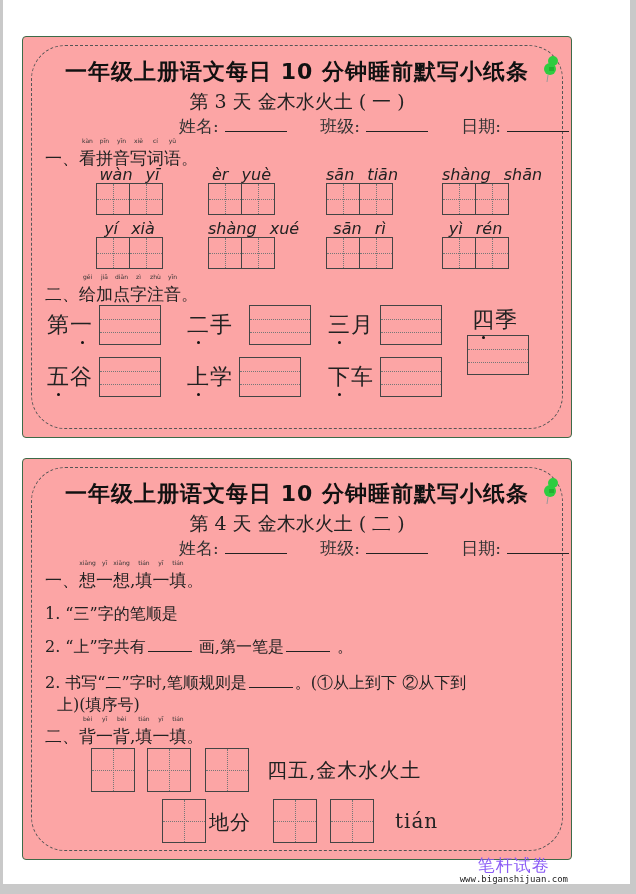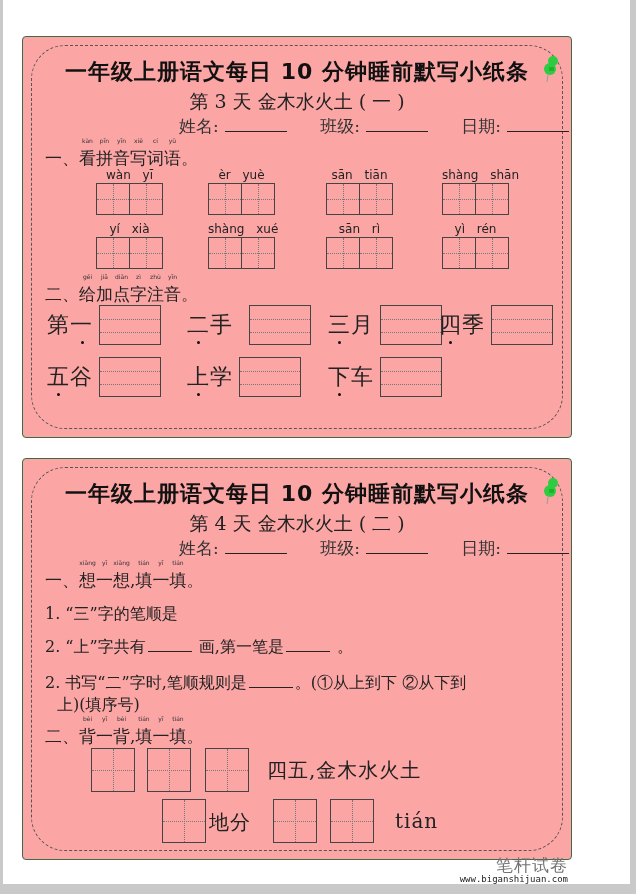--- a/index.html
+++ b/index.html
@@ -42,21 +42,21 @@
   }
   .info-row .field { display: inline-block; margin: 0 14px; }
   .info-row .blank { display: inline-block; width: 62px; border-bottom: 1.5px solid #222; margin-left: 6px; vertical-align: baseline; height: 14px; }
 
   .section-head { position: absolute; left: 22px; font-size: 17px; color: #222; }
   .section-head .word { display: inline-block; position: relative; }
   .py-tiny { position: absolute; top: -10px; left: 0; width: 100%; text-align: center; font-family: "DejaVu Sans", sans-serif; font-size: 6px; color: #333; }
 
   
   .py-item { position: absolute; text-align: center; }
-  .py-label { font-family: "DejaVu Sans", sans-serif; font-size: 12px; color: #222; height: 16px; line-height: 16px; white-space: nowrap; word-spacing: 8px; }
+  .py-label { font-family: "DejaVu Sans", sans-serif; font-size: 16px; color: #222; height: 16px; line-height: 16px; white-space: nowrap; word-spacing: 8px; font-style: italic; }
   .tian-row { display: flex; }
   .tian { width: 34px; height: 32px; border: 1px solid #444; position: relative; box-sizing: border-box; margin-left: -1px; }
   .tian:first-child { margin-left: 0; }
   .tian::before { content: ""; position: absolute; left: 50%; top: 0; bottom: 0; border-left: 1px dotted #777; }
   .tian::after { content: ""; position: absolute; top: 50%; left: 0; right: 0; border-top: 1px dotted #777; }
 
   
   .zy-item { position: absolute; display: flex; align-items: center; }
   .zy-word { font-size: 22px; color: #222; position: relative; letter-spacing: 1px; }
   .zy-word .dot { position: absolute; bottom: -4px; width: 3px; height: 3px; background: #111; border-radius: 50%; }
@@ -67,21 +67,21 @@
   
   .q { position: absolute; left: 22px; font-size: 16px; color: #222; white-space: nowrap; }
   .q .uline { display: inline-block; width: 44px; border-bottom: 1.5px solid #222; height: 12px; margin: 0 2px; }
 
   .tz { position: absolute; width: 44px; height: 44px; border: 1px solid #444; box-sizing: border-box; }
   .tz::before { content: ""; position: absolute; left: 50%; top: 0; bottom: 0; border-left: 1px dotted #777; }
   .tz::after { content: ""; position: absolute; top: 50%; left: 0; right: 0; border-top: 1px dotted #777; }
   .verse { position: absolute; font-size: 20px; color: #222; letter-spacing: 1px; white-space: nowrap; }
 
   .watermark { position: absolute; right: 68px; top: 856px; text-align: center; }
-  .wm-title { font-family: "DejaVu Sans", sans-serif; font-size: 17px; color: #737373; letter-spacing: 1px; line-height: 18px; text-align: right; }
+  .wm-title { font-family: "DejaVu Sans", sans-serif; font-size: 17px; color: #8b5cf6; letter-spacing: 1px; line-height: 18px; }
   .wm-url { font-family: "DejaVu Sans Mono", monospace; font-size: 9px; color: #222; line-height: 10px; }
 </style>
 </head>
 <body>
 
 <div class="frame-left"></div>
 <div class="frame-right"></div>
 <div class="frame-bottom"></div>
 
 <div class="card" id="card1">
@@ -171,21 +171,21 @@
     <div class="zy-box"></div>
   </div>
   <div class="zy-item" style="left:164px; top:268px;gap:10px;">
     <span class="zy-word"><span>二手</span><span class="dot" style="left:10px;"></span></span>
     <div class="zy-box"></div>
   </div>
   <div class="zy-item" style="left:305px; top:268px;">
     <span class="zy-word"><span>三月</span><span class="dot" style="left:10px;"></span></span>
     <div class="zy-box"></div>
   </div>
-  <div class="zy-item" style="left:416px; top:268px;">
+  <div class="zy-item" style="left:438px; top:268px;flex-direction:column;">
     <span class="zy-word"><span>四季</span><span class="dot" style="left:10px;"></span></span>
     <div class="zy-box"></div>
   </div>
   <div class="zy-item" style="left:24px; top:320px;">
     <span class="zy-word"><span>五谷</span><span class="dot" style="left:10px;"></span></span>
     <div class="zy-box"></div>
   </div>
   <div class="zy-item" style="left:164px; top:320px;">
     <span class="zy-word"><span>上学</span><span class="dot" style="left:10px;"></span></span>
     <div class="zy-box"></div>

